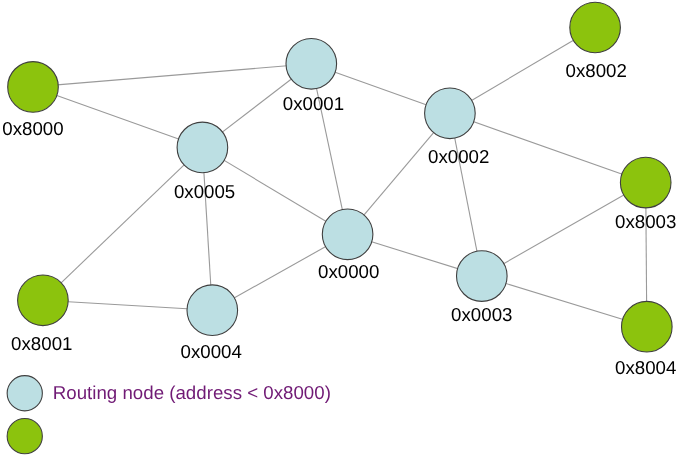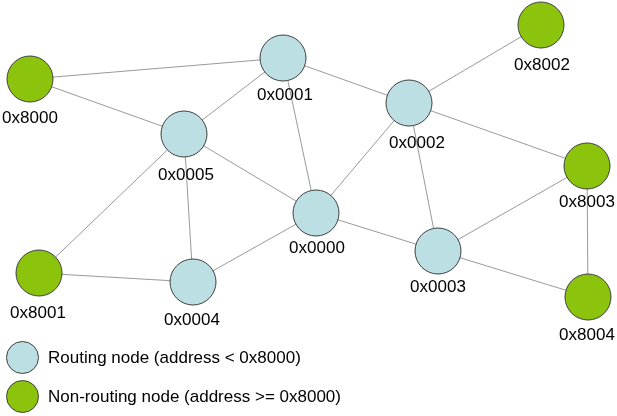--- a/index.html
+++ b/index.html
@@ -34,21 +34,21 @@
     width: 31px;
     height: 31px;
     border-radius: 50%;
     border: 1px solid #3f3f3f;
     flex: 0 0 auto;
     box-sizing: content-box;
   }
   .legend-label {
     margin-left: 9px;
     font-size: 17px;
-    color: #000000;
+    color: #701a75;
     white-space: nowrap;
   }
 </style>
 </head>
 <body>
 
 <svg id="graph-svg" width="617" height="416" viewBox="0 0 617 416" xmlns="http://www.w3.org/2000/svg">
   <g>
       <line x1="30" y1="79" x2="283" y2="58" stroke="#9a9a9a" stroke-width="1"></line>
       <line x1="30" y1="79" x2="184" y2="134" stroke="#9a9a9a" stroke-width="1"></line>
@@ -97,15 +97,14 @@
     </g>
 </svg>
 
 <div>
   <div class="legend-row row-0">
     <span class="legend-swatch" style="background: rgb(188, 223, 227); border-color: rgb(63, 63, 63);"></span>
     <span class="legend-label">Routing node (address &lt; 0x8000)</span>
   </div>
   <div class="legend-row row-1">
     <span class="legend-swatch" style="background: rgb(140, 195, 13); border-color: rgb(63, 63, 63);"></span>
-    <span class="legend-label">Non-routing node (address &gt;= 0x8000)</span>
   </div>
 </div>
 
 </body></html>

